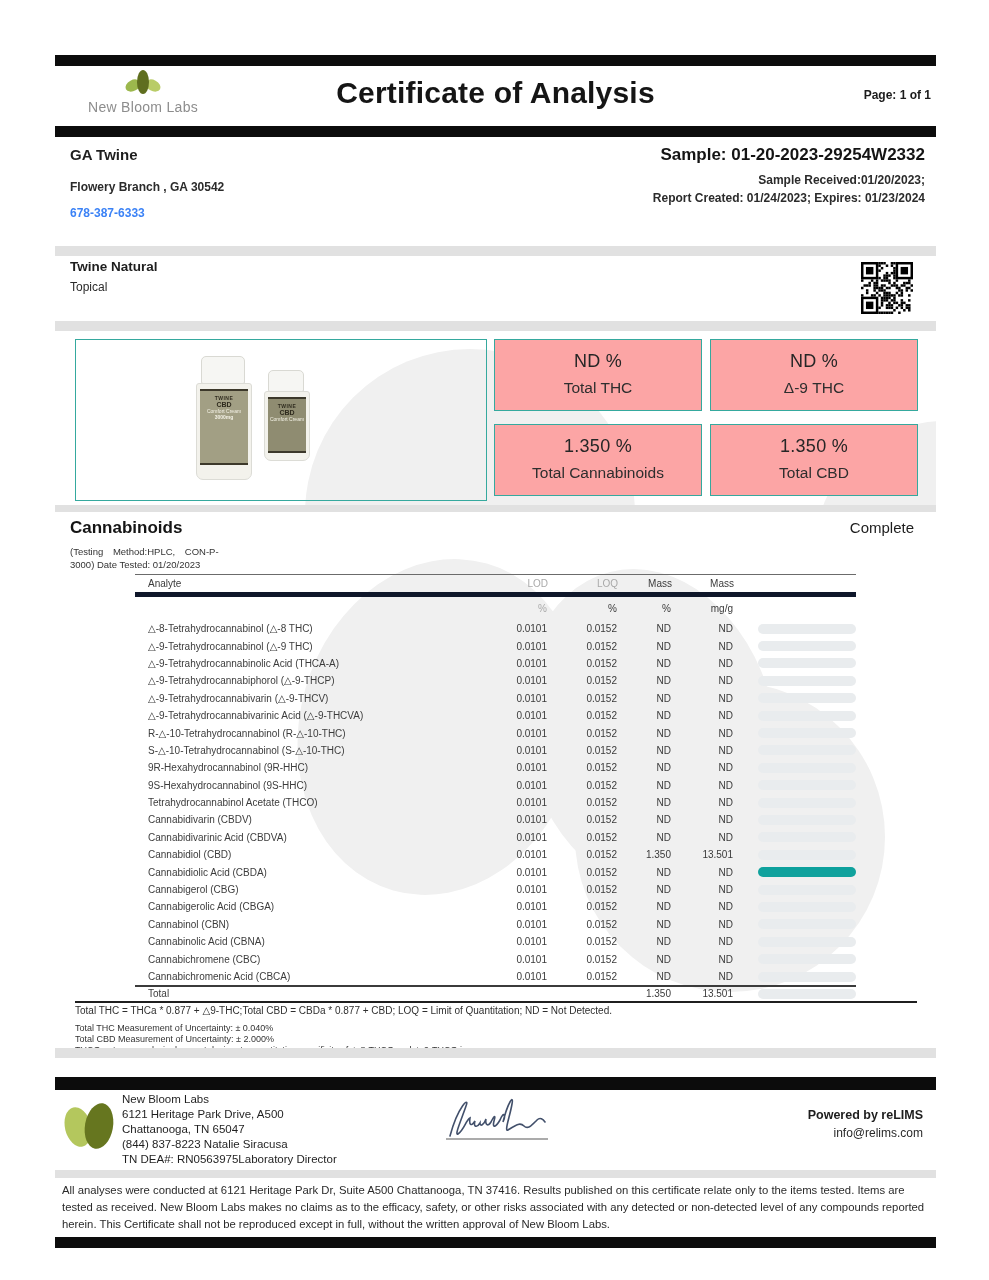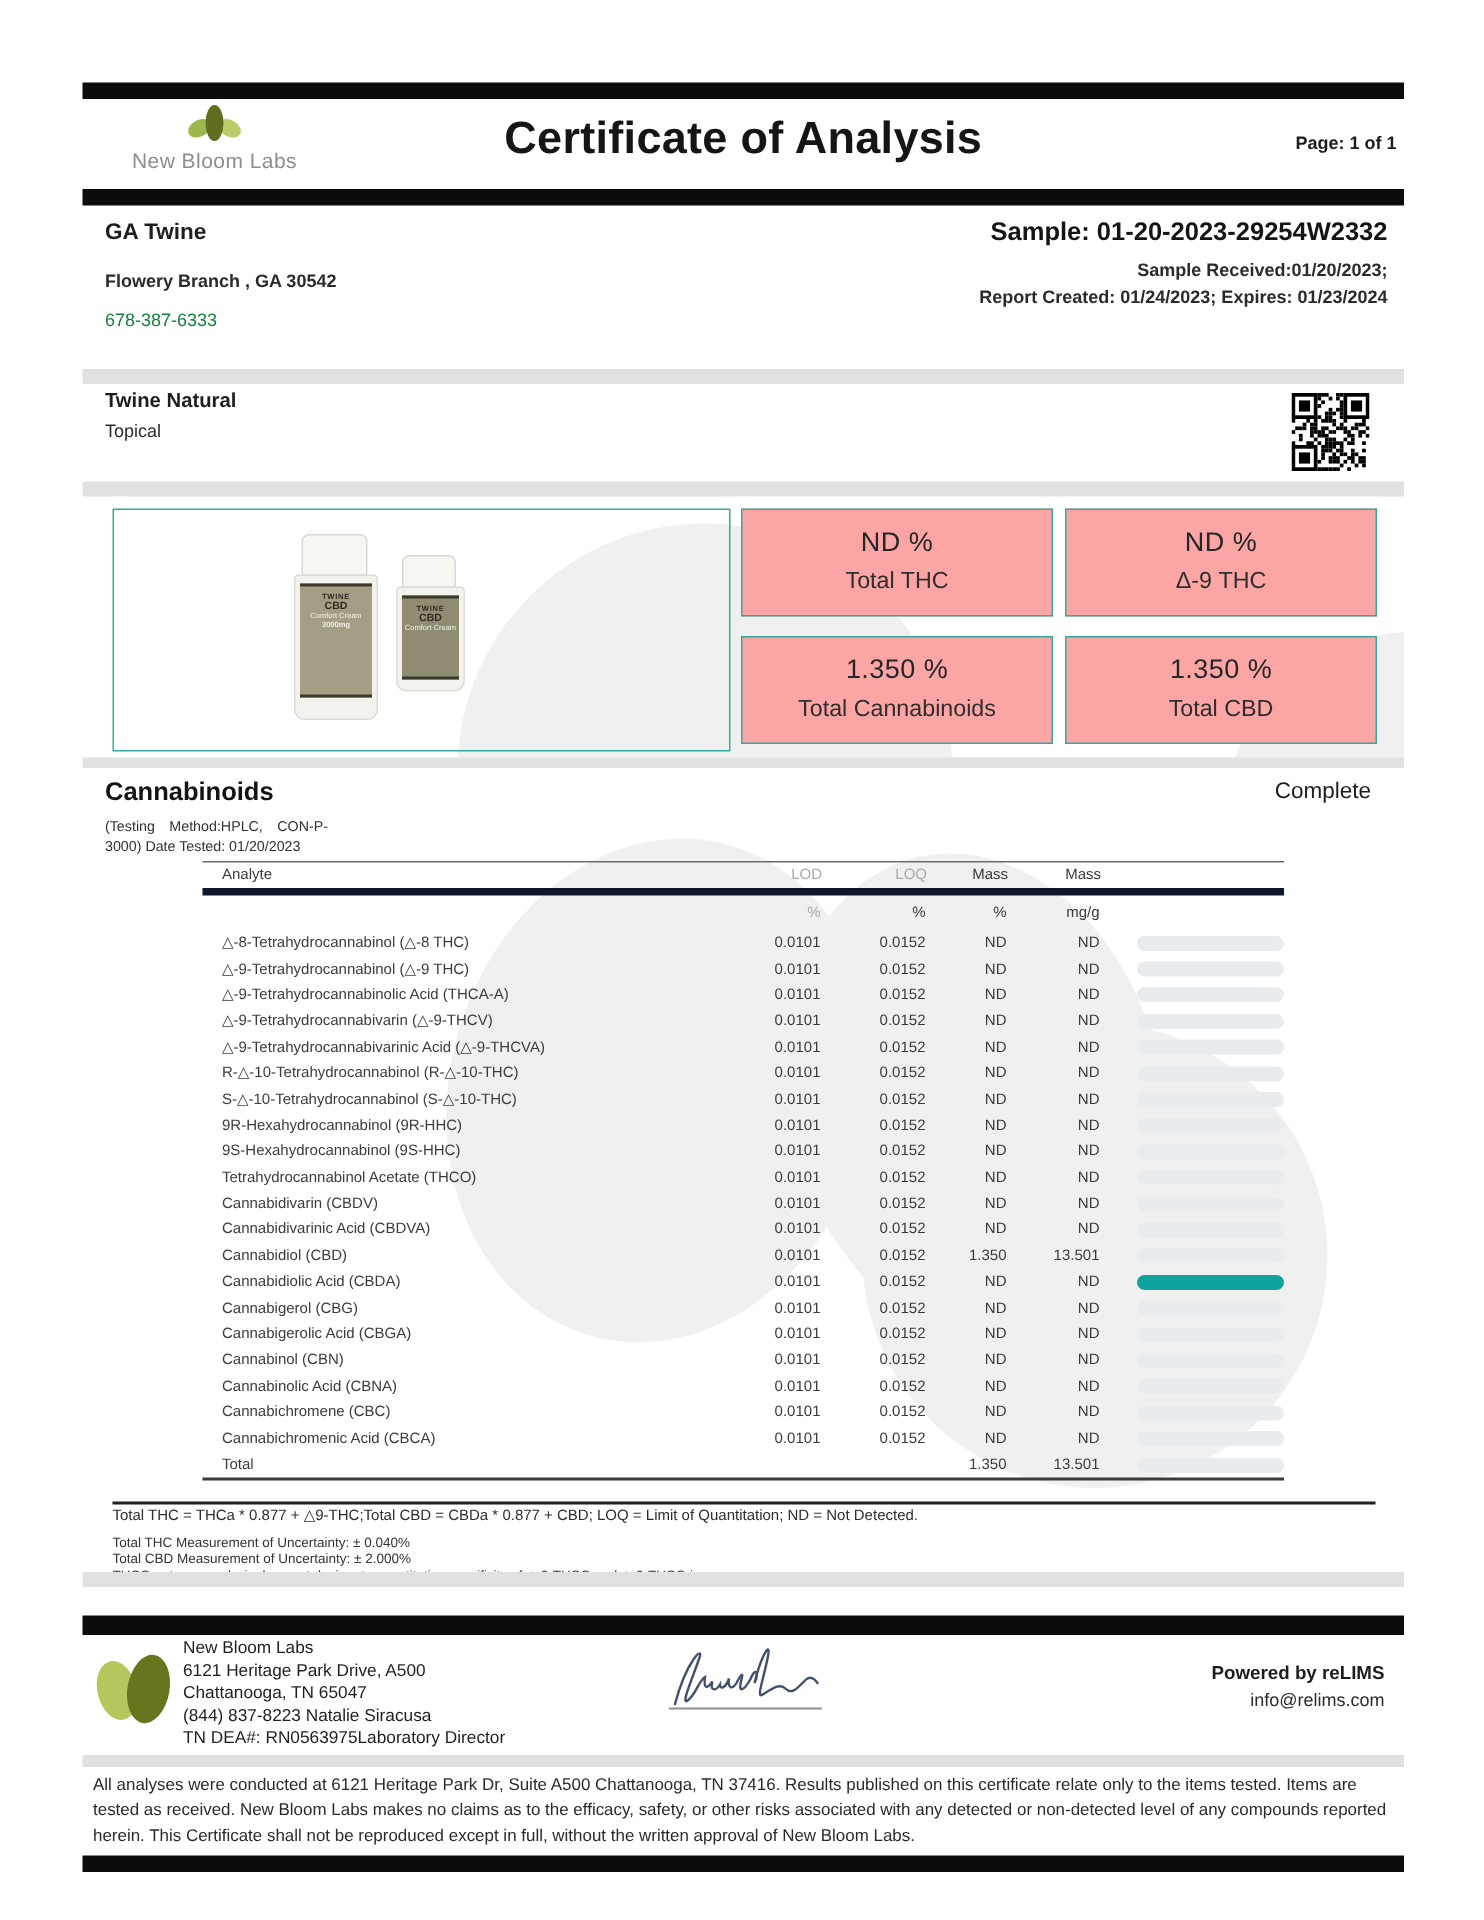--- a/index.html
+++ b/index.html
@@ -15,21 +15,21 @@
   .logo-icon .seed{position:absolute;left:14px;top:0;width:12px;height:24px;border-radius:50%;background:#5f6e1f;}
   .logo-icon .leafL{position:absolute;left:2px;top:10px;width:16px;height:11px;border-radius:50%;background:#9cb84d;transform:rotate(-28deg);}
   .logo-icon .leafR{position:absolute;right:2px;top:10px;width:16px;height:11px;border-radius:50%;background:#b9cc67;transform:rotate(28deg);}
   .logo-text{margin-top:3px;font-size:14px;color:#8d8d8d;letter-spacing:.3px;}
   .doc-title{left:55px;top:76px;width:881px;text-align:center;font-size:30px;font-weight:600;color:#151515;letter-spacing:.2px;}
   .page-label{right:58px;top:88px;font-size:12px;font-weight:600;color:#1b1b1b;}
 
   
   .cust-name{left:70px;top:146px;font-size:15px;font-weight:600;color:#1e1e1e;}
   .cust-addr{left:70px;top:180px;font-size:12px;font-weight:600;color:#2b2b2b;}
-  .cust-phone{left:70px;top:206px;font-size:12px;font-weight:400;color:#15803d;}
+  .cust-phone{left:70px;top:206px;font-size:12px;font-weight:700;color:#3b82f6;}
   .sample-id{right:64px;top:145px;font-size:17px;font-weight:600;color:#141414;}
   .sample-recv{right:64px;top:173px;font-size:12px;font-weight:600;color:#2b2b2b;}
   .sample-report{right:64px;top:191px;font-size:12px;font-weight:600;color:#2b2b2b;}
 
   
   .prod-name{left:70px;top:259px;font-size:13.5px;font-weight:600;color:#1e1e1e;}
   .prod-type{left:70px;top:280px;font-size:12px;color:#2b2b2b;}
   .qr{right:76px;top:262px;width:52px;height:52px;}
 
   
@@ -384,20 +384,31 @@
             <td>0.0101</td>
             <td>0.0152</td>
             <td>ND</td>
             <td>ND</td>
             <td></td>
             <td class="barcell">
               <div class="bar"></div>
             </td>
           </tr>
           <tr>
+            <td class="analyte">△-9-Tetrahydrocannabiphorol (△-9-THCP)</td>
+            <td>0.0101</td>
+            <td>0.0152</td>
+            <td>ND</td>
+            <td>ND</td>
+            <td></td>
+            <td class="barcell">
+              <div class="bar"></div>
+            </td>
+          </tr>
+          <tr>
             <td class="analyte">△-9-Tetrahydrocannabivarin (△-9-THCV)</td>
             <td>0.0101</td>
             <td>0.0152</td>
             <td>ND</td>
             <td>ND</td>
             <td></td>
             <td class="barcell">
               <div class="bar"></div>
             </td>
           </tr>

